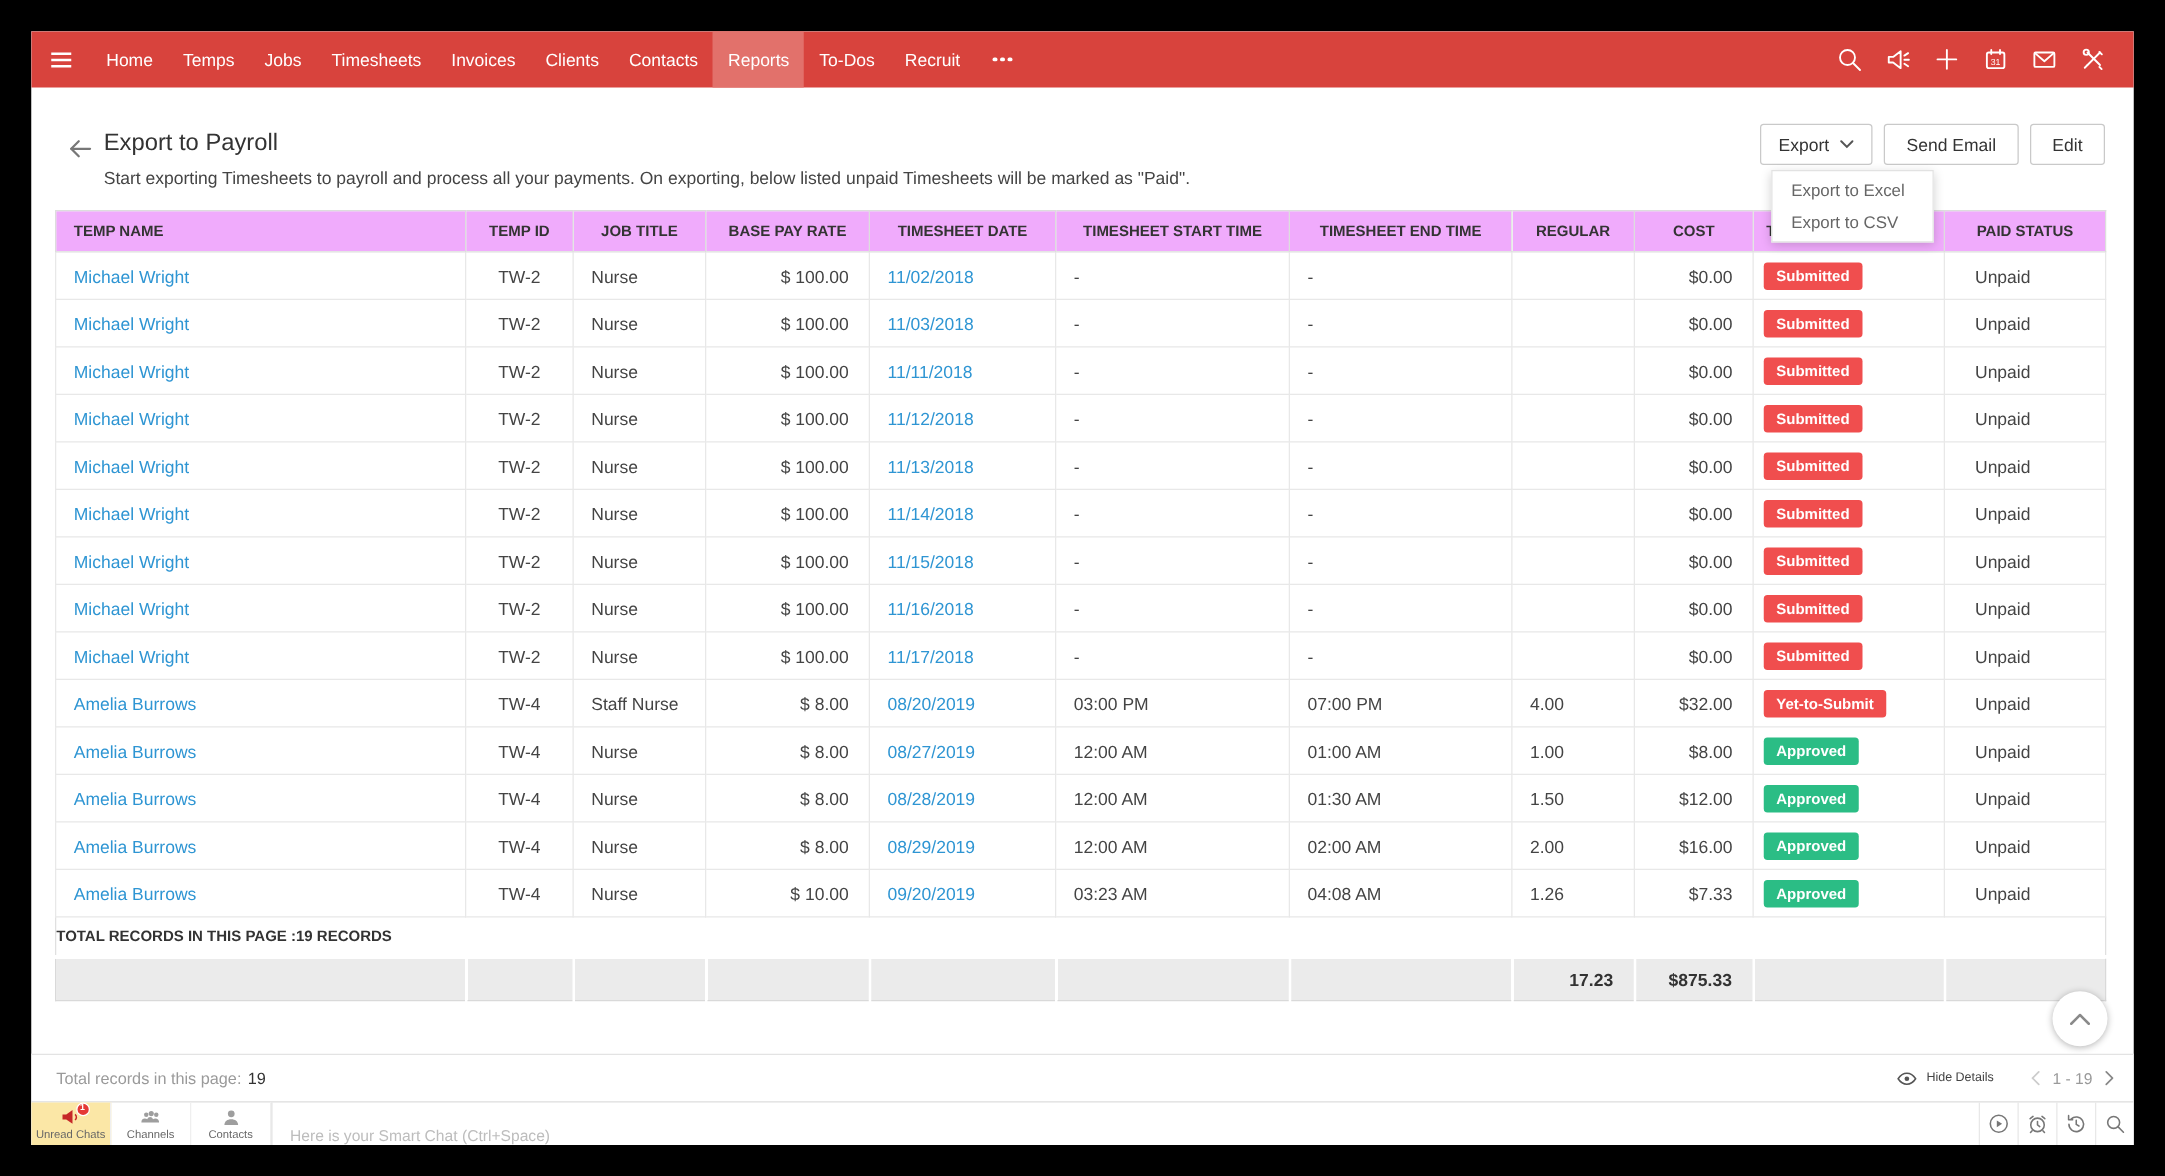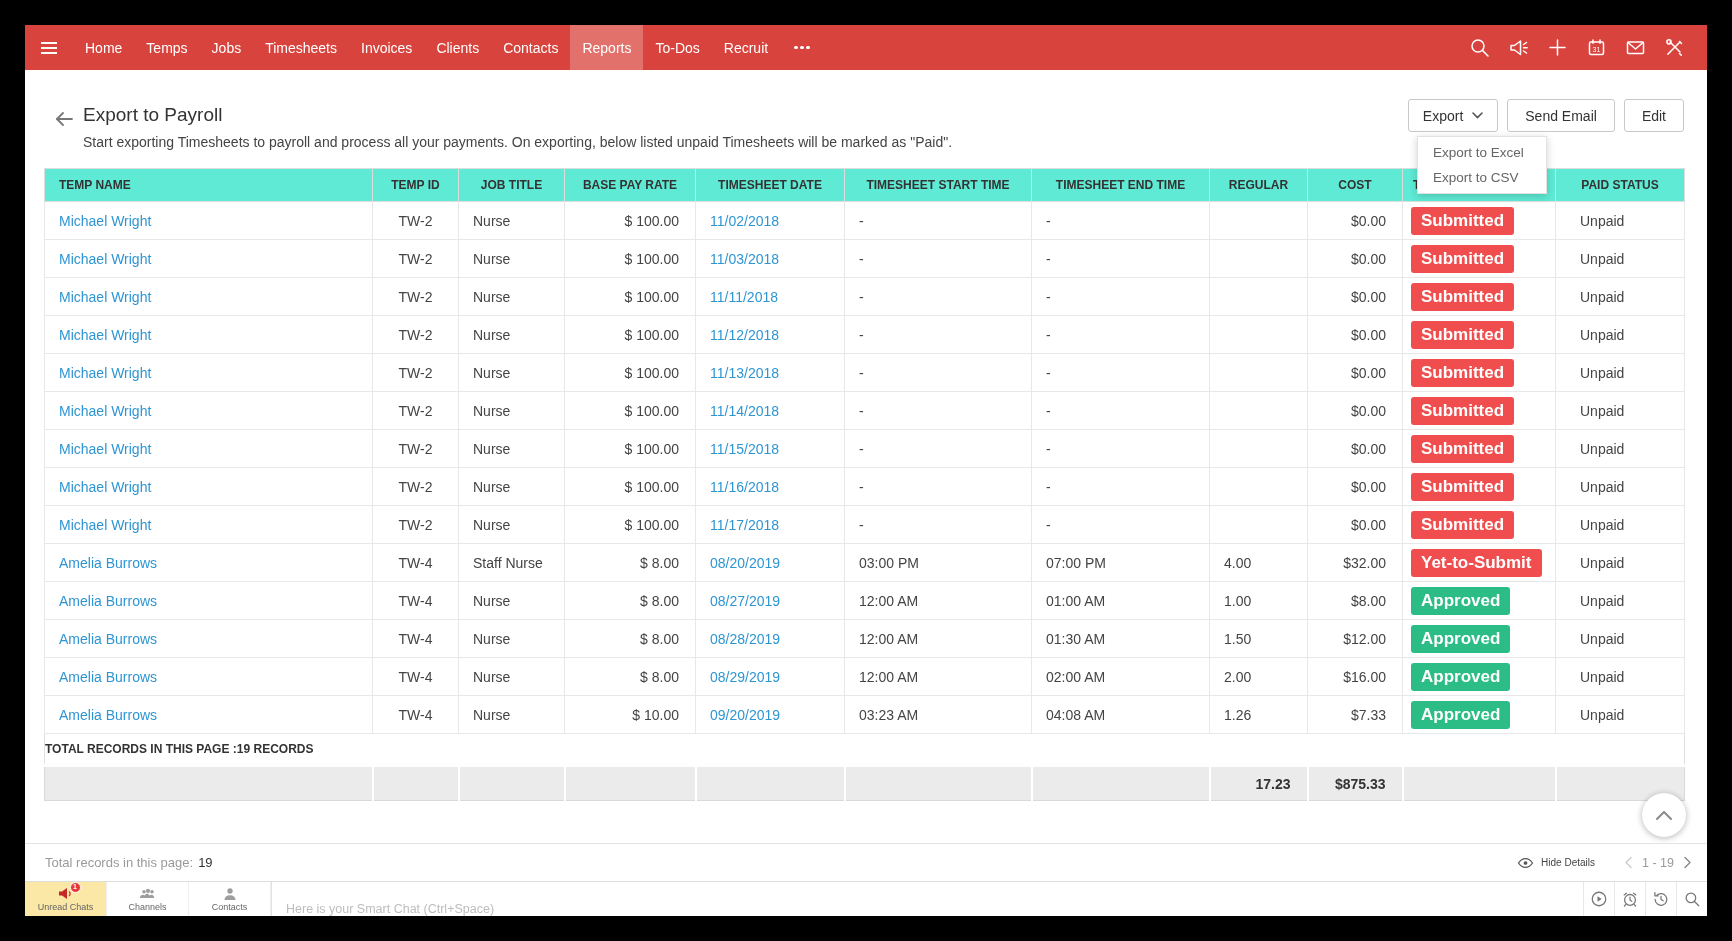--- a/index.html
+++ b/index.html
@@ -28,36 +28,36 @@
   .head-buttons { position:absolute; top:13px; right:23px; display:flex; gap:9px; }
   .btn { height:33px; background:#fff; border:1px solid #c9c9c9; border-radius:3px; font-size:14px; color:#333; padding:0 17px; cursor:pointer; font-family:inherit; }
   .btn-export { display:flex; align-items:center; gap:9px; padding:0 14px; }
   .btn-export svg { width:11px; height:7px; stroke:#555; fill:none; stroke-width:1.6; stroke-linecap:round; }
   .export-menu { position:absolute; top:50px; right:160px; width:130px; background:#fff; border:1px solid #e2e2e2; box-shadow:0 2px 8px rgba(0,0,0,.18); z-index:10; padding:3px 0; }
   .export-menu .menu-item { height:25px; line-height:25px; padding:0 15px; font-size:13.5px; color:#666; cursor:pointer; white-space:nowrap; }
 
   
   .table-wrap { padding-left:19px; }
   table { width:1640px; border-collapse:collapse; table-layout:fixed; font-size:14px; color:#444; }
-  thead th { height:33px; background:#5eead4; font-size:12px; font-weight:bold; color:#333; border:1px solid #ddd; text-align:center; white-space:nowrap; overflow:hidden; }
+  thead th { height:33px; background:#f0abfc; font-size:12px; font-weight:bold; color:#333; border:1px solid #ddd; text-align:center; white-space:nowrap; overflow:hidden; }
   th.c-name { text-align:left; padding-left:14px; }
   th.c-status { text-align:left; padding-left:10px; }
   tbody td { height:38px; border:1px solid #e8e8e8; white-space:nowrap; overflow:hidden; background:#fff; }
   td.c-name { padding-left:14px; }
   td.c-id { text-align:center; }
   td.c-job { padding-left:14px; }
   td.c-rate { text-align:right; padding-right:16px; }
   td.c-date { padding-left:14px; }
   td.c-start, td.c-end { padding-left:14px; }
   td.c-reg { padding-left:14px; }
   td.c-cost { text-align:right; padding-right:16px; }
   td.c-status { padding-left:8px; }
   td.c-paid { padding-left:24px; }
   a.cell-link { color:#2e95d3; text-decoration:none; cursor:pointer; }
-  .badge { display:inline-block; padding:4px 10px; border-radius:3px; color:#fff; font-size:17px; font-weight:bold; }
+  .badge { display:inline-block; padding:4px 10px; border-radius:3px; color:#fff; font-size:12px; font-weight:bold; }
   .badge-red { background:#f04e4e; }
   .badge-green { background:#2bbd85; }
   tr.total-label-row td { height:32px; font-size:12px; font-weight:bold; color:#333; border:1px solid #e0e0e0; background:#fff; }
   tr.totals-row td { height:35px; background:#ebebeb; border-top:3px solid #fff; border-left:2px solid #fff; border-bottom:1px solid #d9d9d9; }
   tr.totals-row td:first-child { border-left:1px solid #d9d9d9; }
   tr.totals-row td:last-child { border-right:1px solid #d9d9d9; }
   td.t-num { text-align:right; padding-right:16px; font-weight:bold; color:#333; }
 
   
   .scroll-top { position:absolute; right:21px; top:768px; width:44px; height:44px; border-radius:50%; background:#fff; border:none; box-shadow:0 1px 6px rgba(0,0,0,.3); cursor:pointer; display:flex; align-items:center; justify-content:center; }
@@ -71,21 +71,21 @@
   .hide-details { display:flex; align-items:center; gap:7px; cursor:pointer; }
   .hide-details svg { width:17px; height:14px; }
   .hide-details-label { font-size:10px; color:#444; }
   .pagination { display:flex; align-items:center; gap:8px; margin-left:28px; }
   .pg-chevron { width:11px; height:15px; cursor:pointer; display:flex; }
   .pg-chevron svg { width:11px; height:15px; fill:none; stroke-width:1.4; stroke-linecap:round; stroke-linejoin:round; }
   .pg-range { font-size:12.5px; color:#9a9a9a; }
 
   
   .chat-bar { position:absolute; left:0; right:0; top:856px; height:35px; border-top:1px solid #ddd; display:flex; align-items:stretch; background:#fff; }
-  .chat-tab { width:82px; display:flex; flex-direction:column; align-items:center; justify-content:center; gap:1px; cursor:pointer; border-right:1px solid #efefef; }
+  .chat-tab { width:64px; display:flex; flex-direction:column; align-items:center; justify-content:center; gap:1px; cursor:pointer; border-right:1px solid #efefef; }
   .chat-tab.active { background:#fbe7a6; }
   .chat-tab-label { font-size:9px; color:#666; }
   .chat-tab .tab-icon { position:relative; width:18px; height:15px; display:flex; align-items:center; justify-content:center; }
   .tab-icon svg { width:16px; height:14px; }
   .chat-badge { position:absolute; top:-4px; right:-6px; min-width:11px; height:11px; border-radius:6px; background:#e53935; border:1.5px solid #fff; color:#fff; font-size:7px; font-weight:bold; line-height:8px; text-align:center; padding:0 2px; }
   .chat-input-wrap { flex:1; display:flex; align-items:flex-end; padding-left:14px; border-left:1px solid #e2e2e2; }
   .chat-input { border:none; outline:none; width:100%; font-size:12.5px; color:#555; font-family:inherit; }
   .chat-input::placeholder { color:#bdbdbd; }
   .chat-icons { display:flex; align-items:stretch; }
   .chat-icon-cell { width:31px; display:flex; align-items:center; justify-content:center; border-left:1px solid #e8e8e8; cursor:pointer; }

